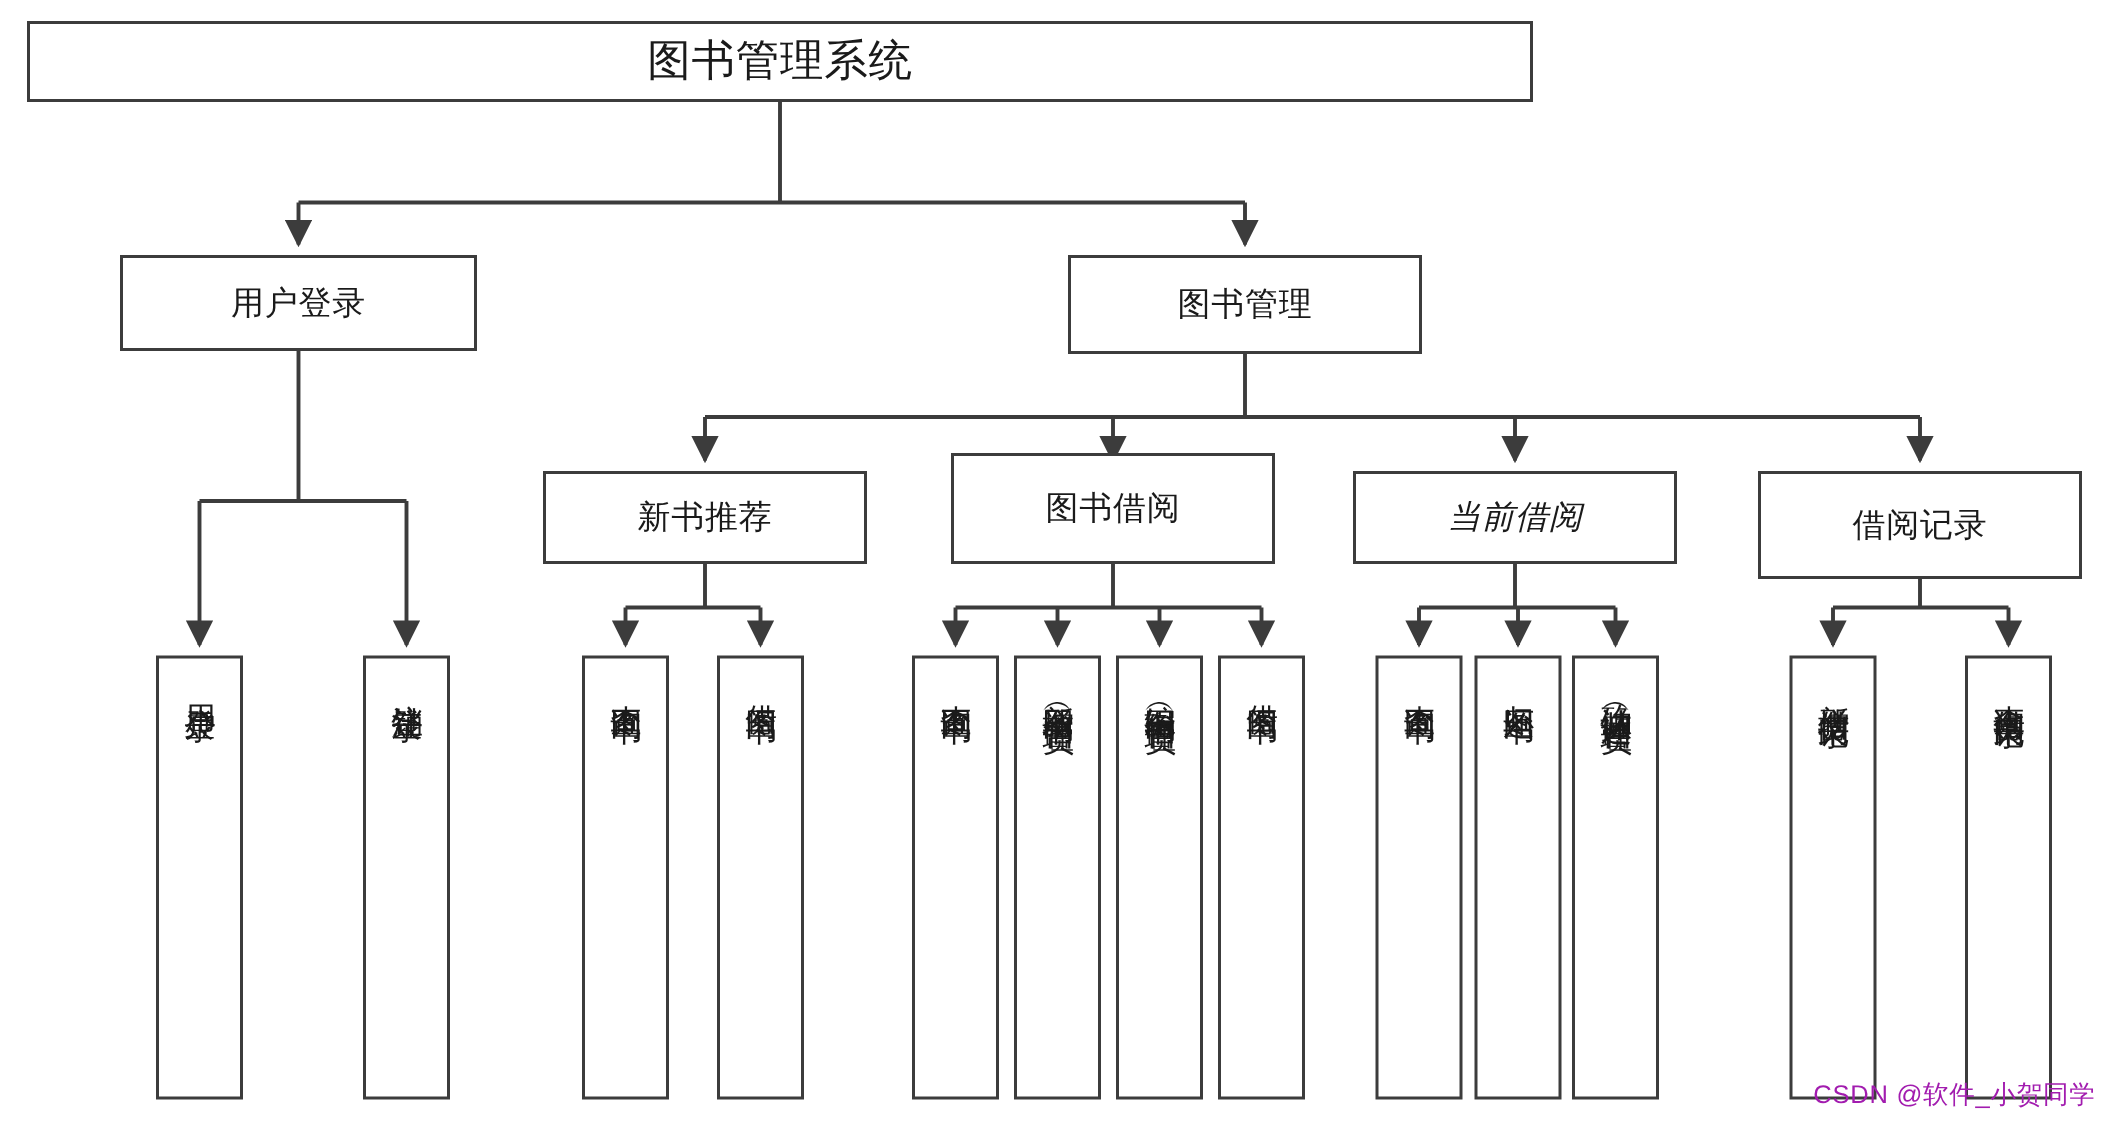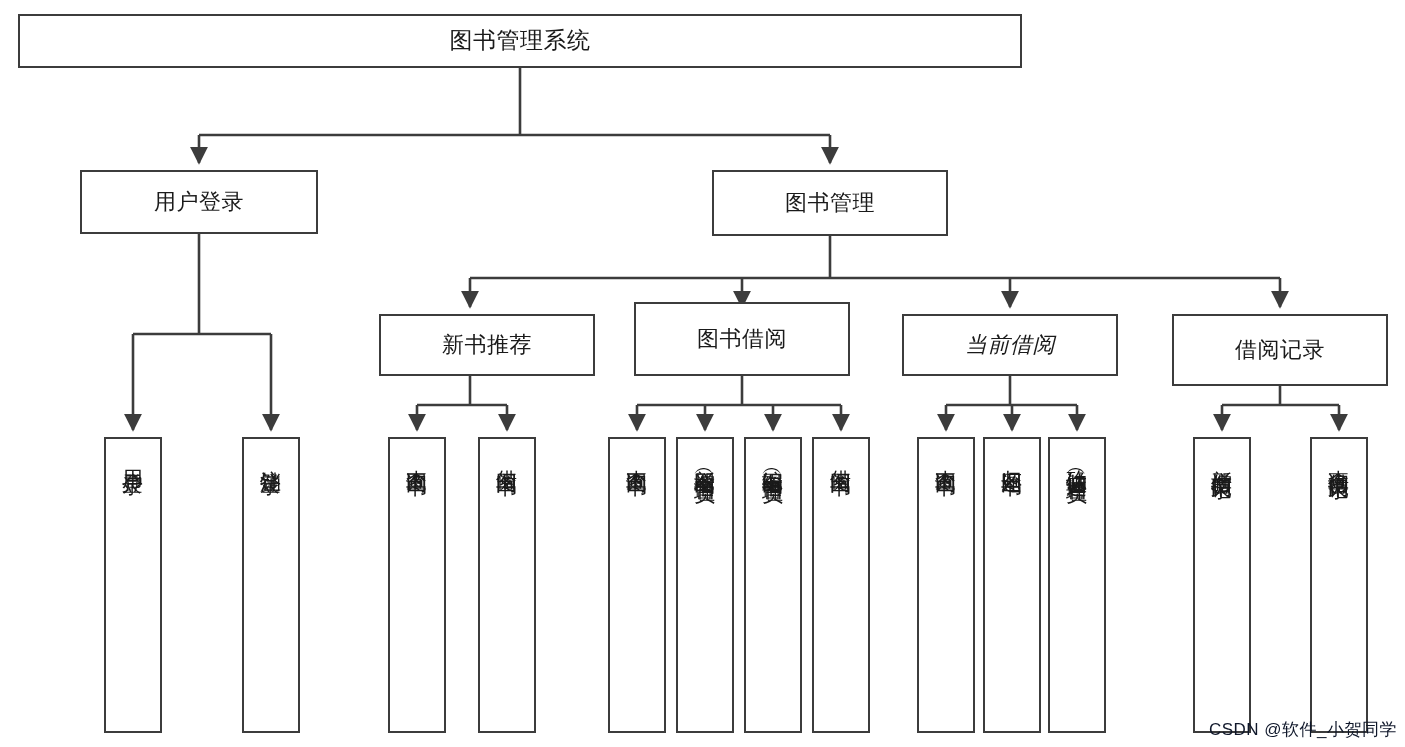--- a/index.html
+++ b/index.html
@@ -41,40 +41,40 @@
     display: block;
     text-align: center;
     line-height: 1.12;
     white-space: nowrap;
   }
   .node.horiz .label {
     font-size: 22px;
     letter-spacing: 0.5px;
   }
   .node.root .label {
-    font-size: 23px;
+    font-size: 29px;
   }
   .node.vert {
     align-items: flex-start;
     justify-content: center;
     padding-top: 14px;
   }
   .node.vert .label {
     writing-mode: vertical-rl;
     text-orientation: upright;
     font-size: 21px;
     letter-spacing: 2px;
     line-height: 1;
   }
   .watermark {
     position: absolute;
     right: 8px;
     bottom: 6px;
     font-size: 17px;
-    color: #0f172a;
+    color: #a21caf;
     letter-spacing: 0.5px;
     white-space: nowrap;
   }
 </style>
 </head>
 <body>
 
 <div id="diagram-root">
 
   <svg class="connectors" viewBox="0 0 1405 747" xmlns="http://www.w3.org/2000/svg">
@@ -131,21 +131,21 @@
     <span class="label">图书管理系统</span>
   </div>
 
   <div class="node horiz" style="left:80px; top:170px; width:238px; height:64px;">
     <span class="label">用户登录</span>
   </div>
   <div class="node horiz" style="left:712px; top:170px; width:236px; height:66px;">
     <span class="label">图书管理</span>
   </div>
 
-  <div class="node horiz" style="left:362px; top:314px; width:216px; height:62px;margin-left:17px;">
+  <div class="node horiz" style="left:362px; top:314px; width:216px; height:62px;">
     <span class="label">新书推荐</span>
   </div>
   <div class="node horiz" style="left:634px; top:302px; width:216px; height:74px;">
     <span class="label">图书借阅</span>
   </div>
   <div class="node horiz" style="left:902px; top:314px; width:216px; height:62px;font-style:italic;">
     <span class="label">当前借阅</span>
   </div>
   <div class="node horiz" style="left:1172px; top:314px; width:216px; height:72px;">
     <span class="label">借阅记录</span>

